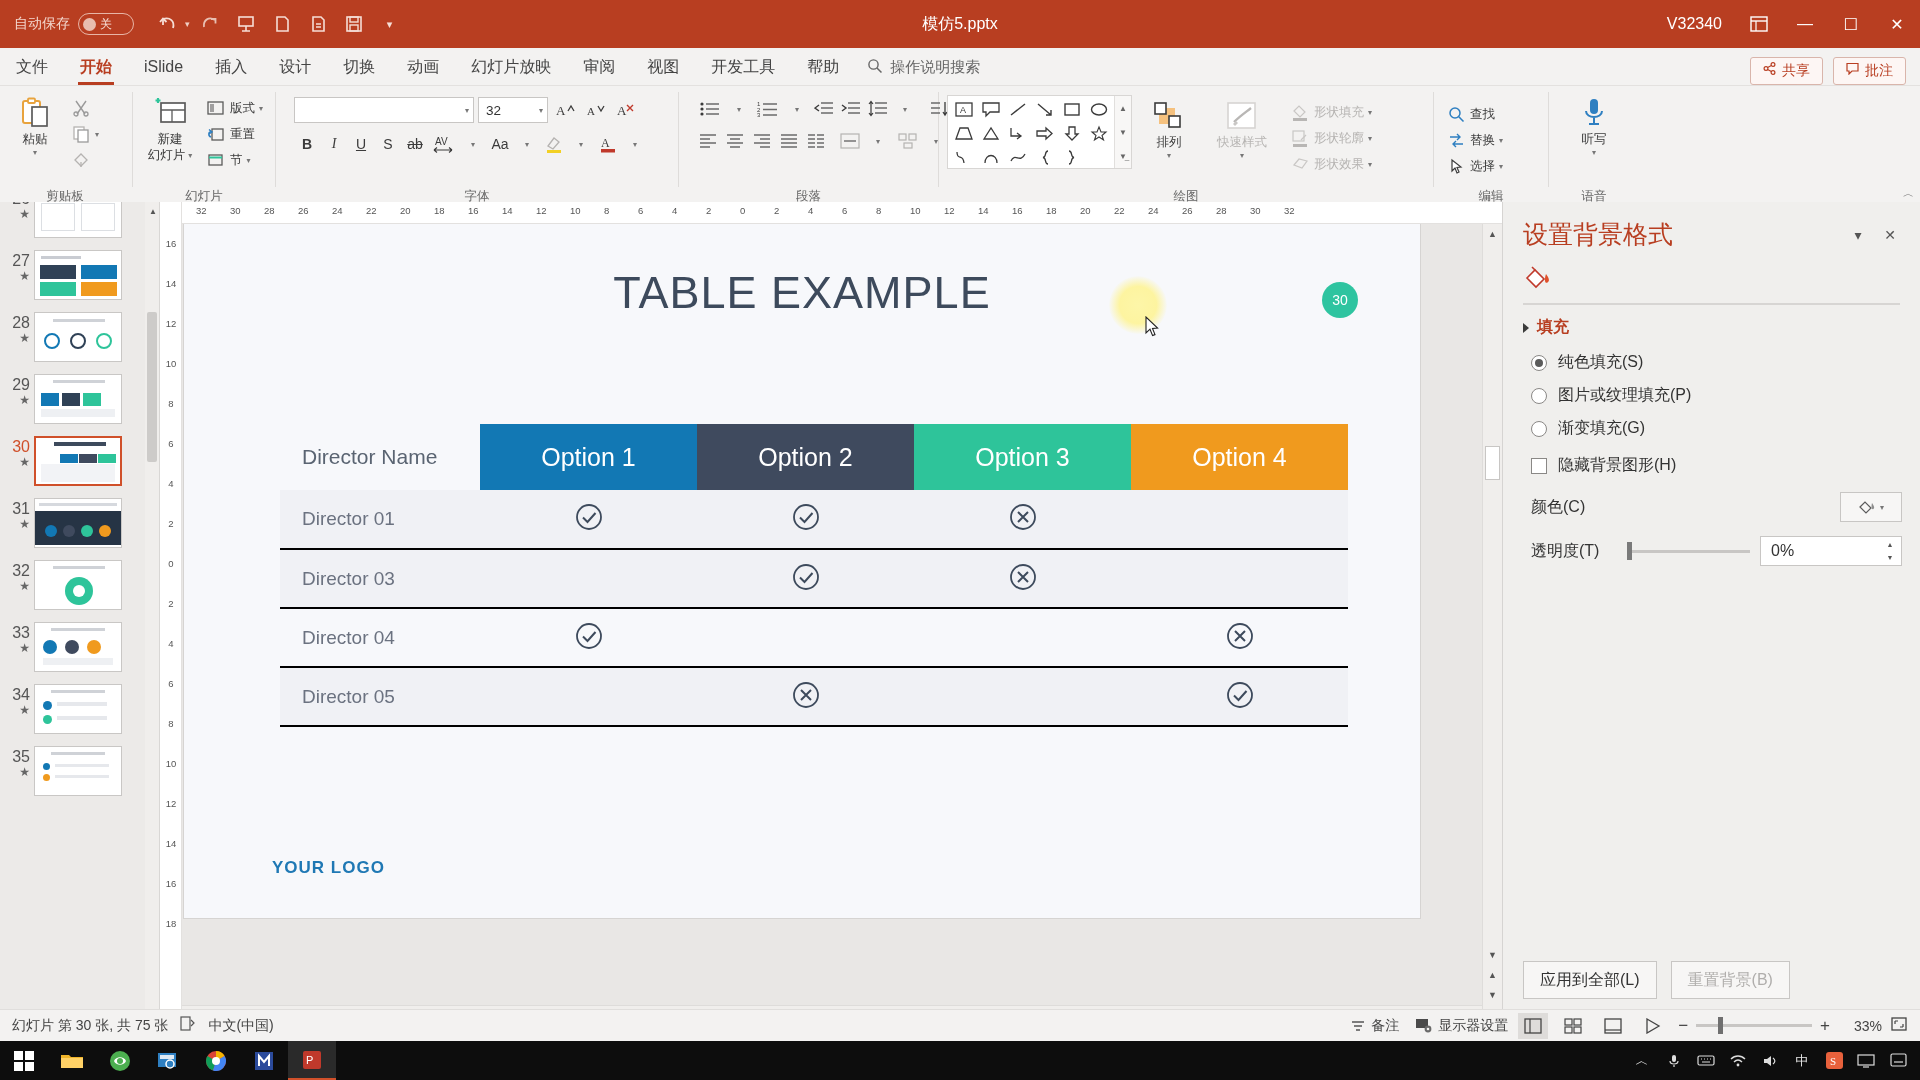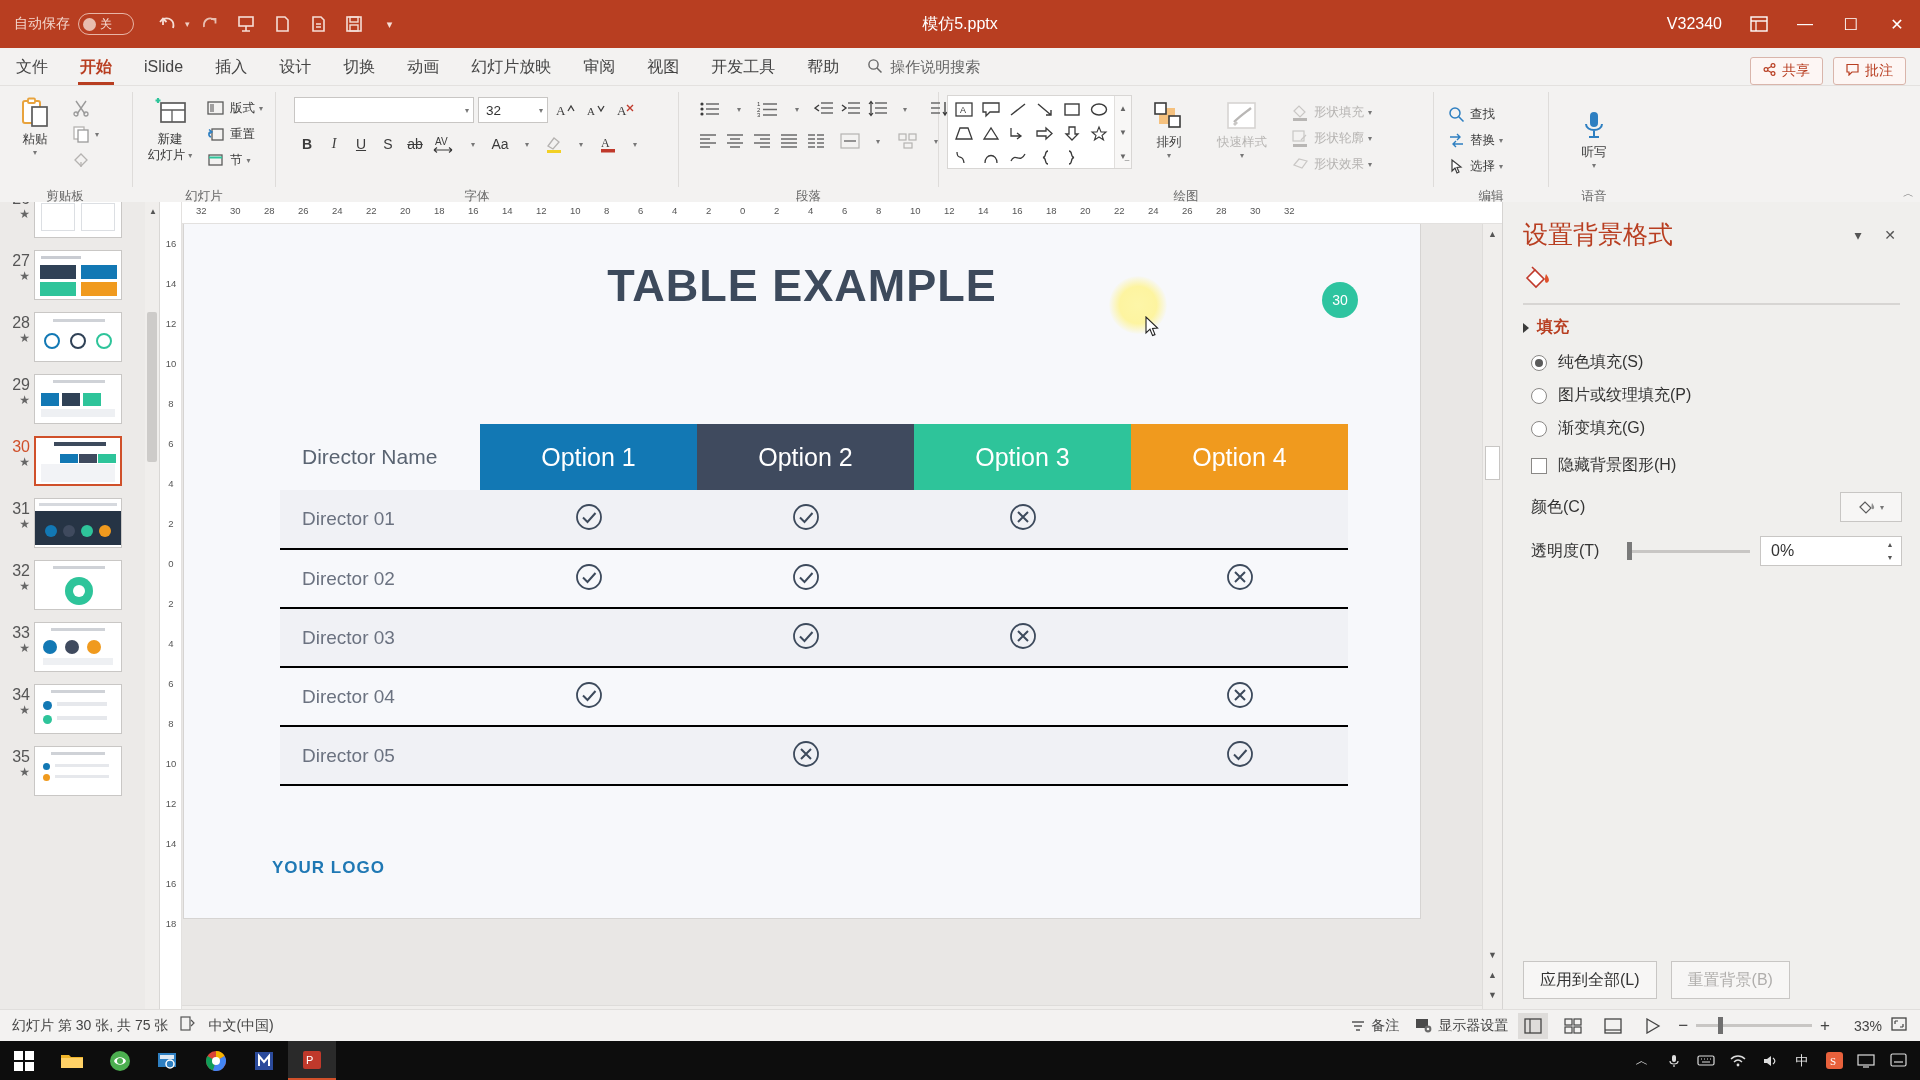--- a/index.html
+++ b/index.html
@@ -50,21 +50,21 @@
     position:relative; white-space:nowrap;
   }
   .tab.active { color:#b83e21; font-weight:bold; }
   .tab.active:after {
     content:""; position:absolute; left:14px; right:14px; bottom:0; height:3px; background:#b83e21;
   }
   .tellme { display:flex; align-items:center; gap:7px; padding:0 12px; height:36px; color:#666; font-size:15px; }
   .tabbar-right { margin-left:auto; display:flex; align-items:center; gap:10px; padding-right:14px; }
   .pillbtn {
     border:1px solid #d9b5ab; color:#b83e21; border-radius:3px; font-size:14px;
-    padding:4px 12px; display:flex; align-items:center; gap:6px; background:#fdf6f4;
+    padding:4px 12px; display:flex; gap:6px; background:#fdf6f4;
   }
 
   
   .ribbon {
     height:120px; background:#f3f2f1; display:flex; align-items:stretch;
     border-bottom:1px solid #d6d4d2; position:relative;
   }
   .rgroup { display:flex; flex-direction:column; position:relative; padding:3px 6px 0 6px; }
   .rgroup-body { flex:1; display:flex; align-items:flex-start; gap:3px; padding-top:3px; }
   .rgroup-title {
@@ -152,22 +152,22 @@
     font-size:9.5px; color:#555; overflow:hidden;
   }
   .hruler .tick { position:absolute; top:3px; }
   .canvas-area { flex:1; position:relative; background:#e9e7e5; overflow:hidden; }
 
   .slide {
     position:absolute; left:2px; top:0px; width:1236px; height:694px;
     background:#f7f8fb; box-shadow:0 0 0 1px #d6d4d2;
   }
   .slide-title {
-    position:absolute; left:0; right:0; top:36px; text-align:center;
-    font-size:45px; font-weight:bold; letter-spacing:1px; color:#3d4a5c;
+    position:absolute; left:0; right:0; top:43px; text-align:center;
+    font-size:45px; font-weight:normal; letter-spacing:1px; color:#3d4a5c;
   }
   .slide-sub {
     position:absolute; left:0; right:0; top:96px; text-align:center;
     font-size:23px; font-weight:bold; letter-spacing:3px; color:#d9dde4;
   }
   .page-badge {
     position:absolute; right:62px; top:58px; width:36px; height:36px; border-radius:50%;
     background:#2ec4a0; color:#fff; font-size:14px; display:flex; align-items:center; justify-content:center;
   }
   .slide-logo {
@@ -868,21 +868,21 @@
             <span>选择</span>
             <span class="caret">▾</span>
           </div>
         </div>
       </div>
       <div class="rgroup-title">编辑</div>
     </div>
     <div class="rsep"></div>
 
     <div class="rgroup" style="width:86px;">
-      <div class="rgroup-body" style="justify-content:center;align-items:center;">
+      <div class="rgroup-body" style="justify-content:center;">
         <div class="bigbtn">
           <span class="glyph">
             <svg width="28" height="34" viewBox="0 0 28 34">
                 <rect x="10" y="3" width="8" height="15" rx="4" fill="#2e7fc1"></rect>
                 <path d="M6 15 C6 23 22 23 22 15" stroke="#2e7fc1" stroke-width="2" fill="none"></path>
                 <path d="M14 22 v6 M9 28 h10" stroke="#2e7fc1" stroke-width="2"></path>
               </svg>
           </span>
           <span>听写</span>
           <span class="caret">▾</span>
@@ -1084,36 +1084,20 @@
                     </svg></td>
               <td class="markcell"><svg width="30" height="30" viewBox="0 0 30 30">
                       <circle cx="15" cy="15" r="12" stroke="#3d4a5c" stroke-width="1.8" fill="none"></circle>
                       <path d="M9 15.5 L13.5 20 L21.5 11" stroke="#3d4a5c" stroke-width="2" fill="none"></path>
                     </svg></td>
               <td class="markcell"><svg width="30" height="30" viewBox="0 0 30 30">
                       <circle cx="15" cy="15" r="12" stroke="#3d4a5c" stroke-width="1.8" fill="none"></circle>
                       <path d="M10 10 L20 20 M20 10 L10 20" stroke="#3d4a5c" stroke-width="2"></path>
                     </svg></td>
               <td class="markcell"></td>
-            </tr>
-            <tr class="bodyrow">
-              <td class="namecell">Director 02</td>
-              <td class="markcell"><svg width="30" height="30" viewBox="0 0 30 30">
-                      <circle cx="15" cy="15" r="12" stroke="#3d4a5c" stroke-width="1.8" fill="none"></circle>
-                      <path d="M9 15.5 L13.5 20 L21.5 11" stroke="#3d4a5c" stroke-width="2" fill="none"></path>
-                    </svg></td>
-              <td class="markcell"><svg width="30" height="30" viewBox="0 0 30 30">
-                      <circle cx="15" cy="15" r="12" stroke="#3d4a5c" stroke-width="1.8" fill="none"></circle>
-                      <path d="M9 15.5 L13.5 20 L21.5 11" stroke="#3d4a5c" stroke-width="2" fill="none"></path>
-                    </svg></td>
-              <td class="markcell"></td>
-              <td class="markcell"><svg width="30" height="30" viewBox="0 0 30 30">
-                      <circle cx="15" cy="15" r="12" stroke="#3d4a5c" stroke-width="1.8" fill="none"></circle>
-                      <path d="M10 10 L20 20 M20 10 L10 20" stroke="#3d4a5c" stroke-width="2"></path>
-                    </svg></td>
             </tr>
             <tr class="bodyrow alt">
               <td class="namecell">Director 03</td>
               <td class="markcell"></td>
               <td class="markcell"><svg width="30" height="30" viewBox="0 0 30 30">
                       <circle cx="15" cy="15" r="12" stroke="#3d4a5c" stroke-width="1.8" fill="none"></circle>
                       <path d="M9 15.5 L13.5 20 L21.5 11" stroke="#3d4a5c" stroke-width="2" fill="none"></path>
                     </svg></td>
               <td class="markcell"><svg width="30" height="30" viewBox="0 0 30 30">
                       <circle cx="15" cy="15" r="12" stroke="#3d4a5c" stroke-width="1.8" fill="none"></circle>

